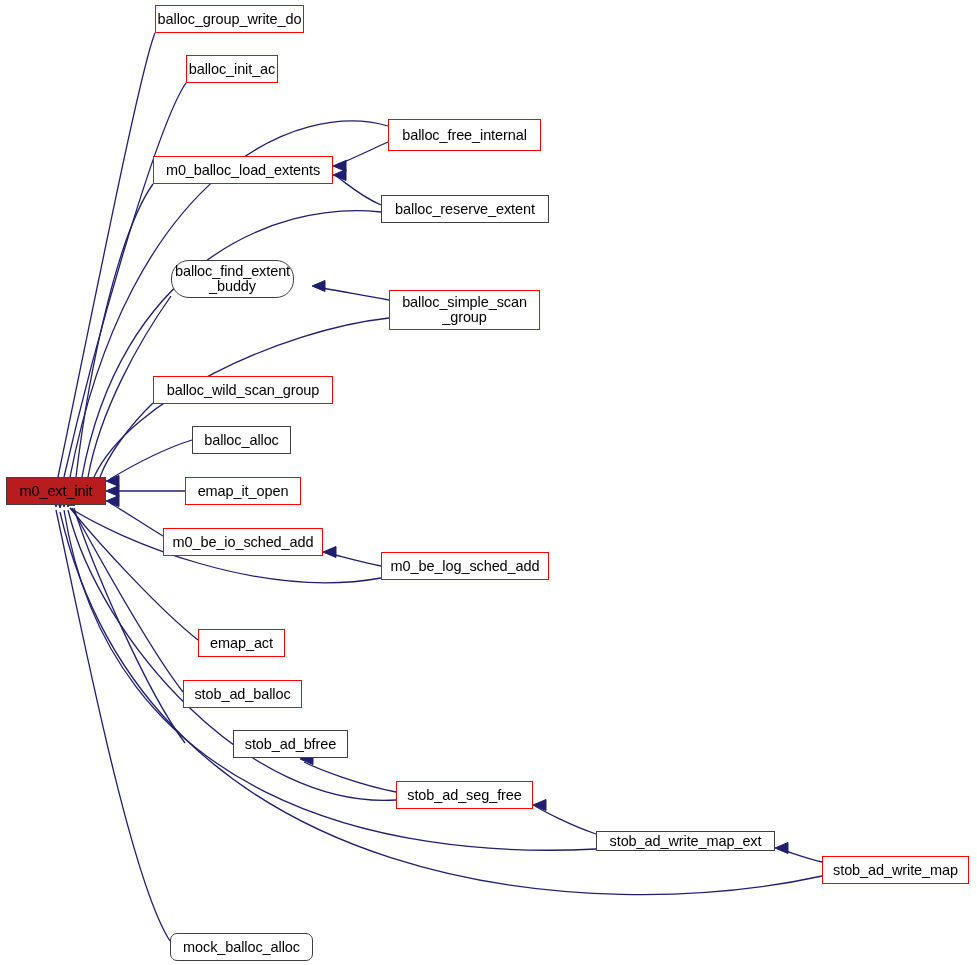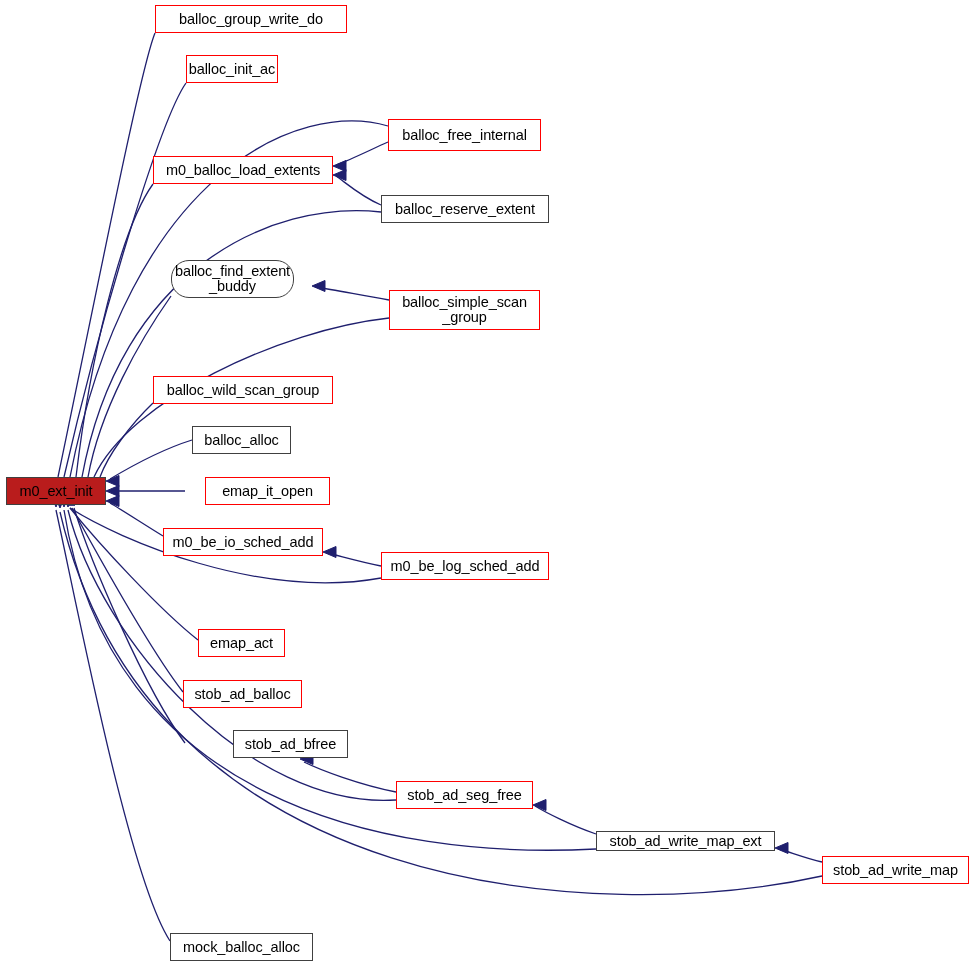--- a/index.html
+++ b/index.html
@@ -158,36 +158,36 @@
       <g>
         <path d="M822,876 C600,925 150,900 60,512" fill="none" stroke="#1f1f6e" stroke-width="1.3"></path>
         <polygon points="60,508 54.5,495 65.5,495" fill="#1f1f6e" stroke="#1f1f6e"></polygon>
       </g>
       <g>
         <path d="M170,941 C130,880 80,620 56,510" fill="none" stroke="#1f1f6e" stroke-width="1.3"></path>
         <polygon points="56,507 50.5,494 61.5,494" fill="#1f1f6e" stroke="#1f1f6e"></polygon>
       </g>
     </svg>
   <div id="node-layer">
-      <div class="node red" style="left: 155px; top: 5px; width: 192px; height: 28px;"><span class="node-label">balloc_group_write_do</span></div>
+      <div class="node red" style="left: 155px; top: 5px; width: 149px; height: 28px;"><span class="node-label">balloc_group_write_do</span></div>
       <div class="node red" style="left: 186px; top: 55px; width: 92px; height: 28px;"><span class="node-label">balloc_init_ac</span></div>
       <div class="node red" style="left: 388px; top: 119px; width: 153px; height: 32px;"><span class="node-label">balloc_free_internal</span></div>
       <div class="node red" style="left: 153px; top: 156px; width: 180px; height: 28px;"><span class="node-label">m0_balloc_load_extents</span></div>
       <div class="node black" style="left: 381px; top: 195px; width: 168px; height: 28px;"><span class="node-label">balloc_reserve_extent</span></div>
       <div class="node black" style="left: 171px; top: 260px; width: 123px; height: 38px; border-radius: 18px;"><span class="node-label">balloc_find_extent
 _buddy</span></div>
       <div class="node red" style="left: 389px; top: 290px; width: 151px; height: 40px;"><span class="node-label">balloc_simple_scan
 _group</span></div>
       <div class="node red" style="left: 153px; top: 376px; width: 180px; height: 28px;"><span class="node-label">balloc_wild_scan_group</span></div>
       <div class="node black" style="left: 192px; top: 426px; width: 99px; height: 28px;"><span class="node-label">balloc_alloc</span></div>
       <div class="node current" style="left: 6px; top: 477px; width: 100px; height: 28px;"><span class="node-label">m0_ext_init</span></div>
-      <div class="node red" style="left: 185px; top: 477px; width: 125px; height: 28px; margin-left: 20px;"><span class="node-label">emap_it_open</span></div>
+      <div class="node red" style="left: 185px; top: 477px; width: 116px; height: 28px;"><span class="node-label">emap_it_open</span></div>
       <div class="node red" style="left: 163px; top: 528px; width: 160px; height: 28px;"><span class="node-label">m0_be_io_sched_add</span></div>
       <div class="node red" style="left: 381px; top: 552px; width: 168px; height: 28px;"><span class="node-label">m0_be_log_sched_add</span></div>
       <div class="node red" style="left: 198px; top: 629px; width: 87px; height: 28px;"><span class="node-label">emap_act</span></div>
       <div class="node red" style="left: 183px; top: 680px; width: 119px; height: 28px;"><span class="node-label">stob_ad_balloc</span></div>
       <div class="node black" style="left: 185px; top: 730px; width: 115px; height: 28px; margin-left: 48px;"><span class="node-label">stob_ad_bfree</span></div>
       <div class="node red" style="left: 396px; top: 781px; width: 137px; height: 28px;"><span class="node-label">stob_ad_seg_free</span></div>
       <div class="node black" style="left: 596px; top: 831px; width: 179px; height: 20px;"><span class="node-label">stob_ad_write_map_ext</span></div>
       <div class="node red" style="left: 822px; top: 856px; width: 147px; height: 28px; justify-content: center;"><span class="node-label">stob_ad_write_map</span></div>
-      <div class="node black" style="left: 170px; top: 933px; width: 143px; height: 28px;"><span class="node-label">mock_balloc_alloc</span></div>
+      <div class="node black" style="left: 170px; top: 933px; width: 143px; height: 28px; border-radius: 7px;"><span class="node-label">mock_balloc_alloc</span></div>
     </div>
 </div>
 
 </body></html>

